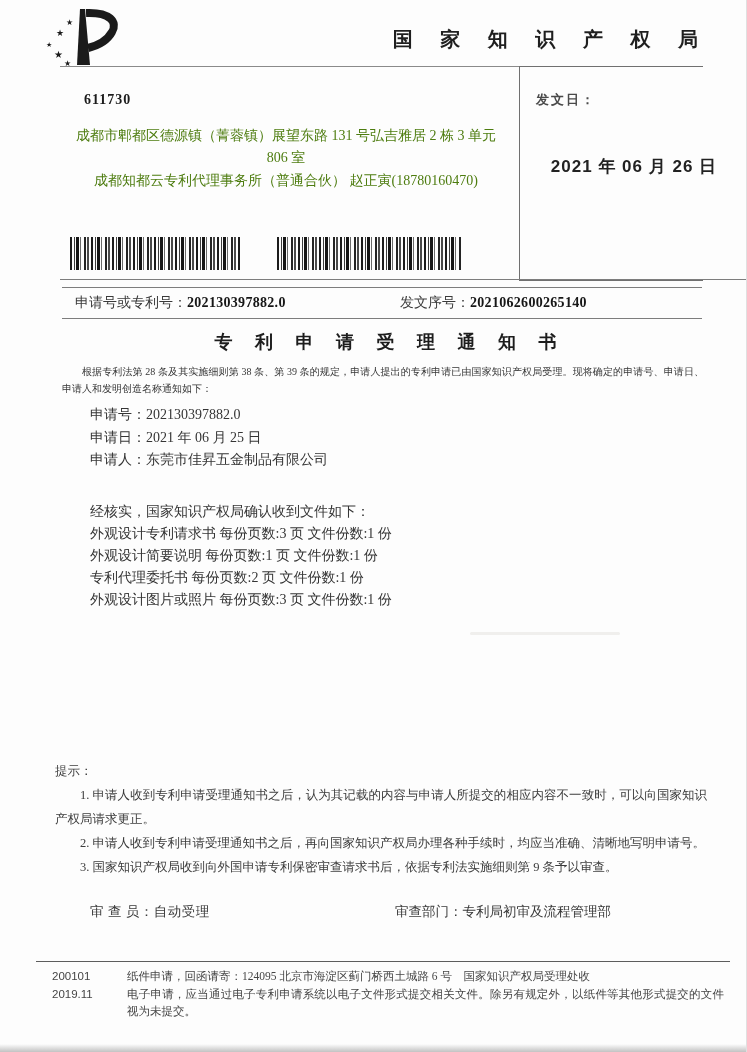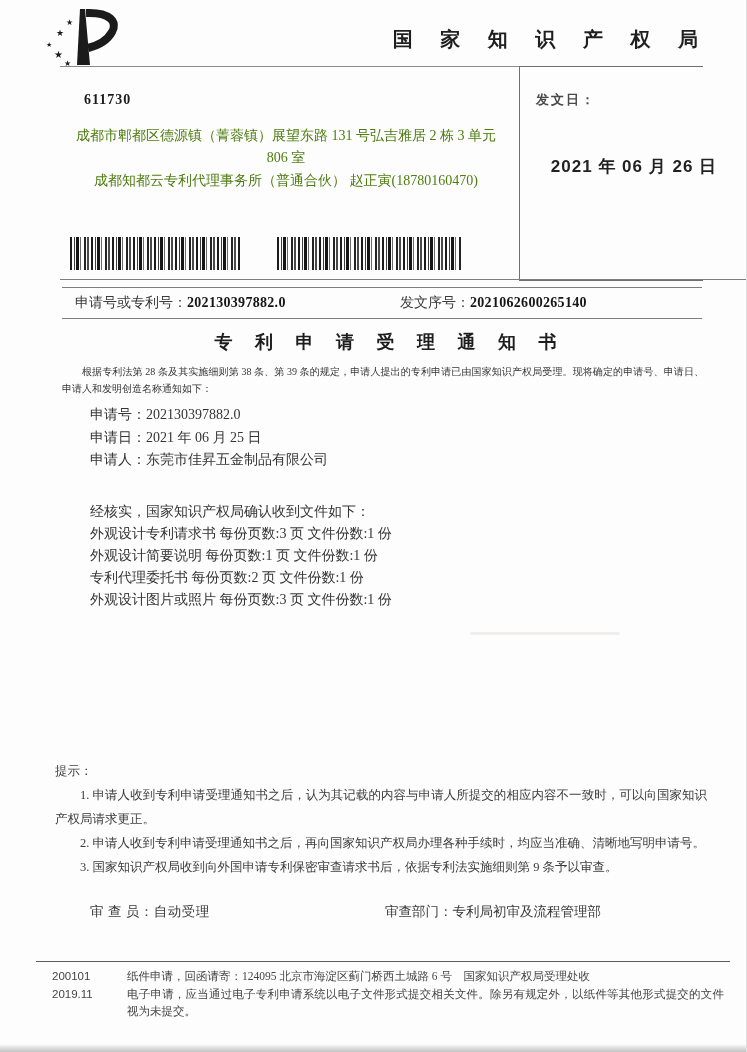--- a/index.html
+++ b/index.html
@@ -88,21 +88,21 @@
   .fields { position: absolute; left: 90px; top: 404px; font-size: 14px; line-height: 22.5px; color: #353535; }
   .confirm { position: absolute; left: 90px; top: 501px; font-size: 14px; line-height: 22px; color: #353535; }
 
   
   .tips { position: absolute; left: 55px; top: 711px; width: 652px; font-size: 12.5px; line-height: 24px; color: #3c3c3c; margin-top: 48px; }
   .tips .tip { text-indent: 2em; text-align: justify; }
 
   
   .sign-row { position: absolute; left: 0; top: 903px; width: 747px; font-size: 13.5px; color: #3a3a3a; }
   .sign-cell-1 { position: absolute; left: 90px; letter-spacing: .5px; }
-  .sign-cell-2 { position: absolute; left: 385px; }
+  .sign-cell-2 { position: absolute; left: 395px; }
 
   
   .footer { position: absolute; left: 52px; top: 968px; width: 672px; font-size: 11.5px; line-height: 17.5px; color: #454545; }
   .footer-codes { position: absolute; left: 0; top: 0; width: 70px; font-family: "Liberation Sans", "DejaVu Sans", sans-serif; }
   .footer-notes { position: absolute; left: 75px; top: 0; width: 597px; text-align: justify; }
 
   .bottom-edge {
     position: absolute; left: 0; bottom: 0; width: 747px; height: 8px;
     background: linear-gradient(#fdfdfd, #c2c2c2);
   }

